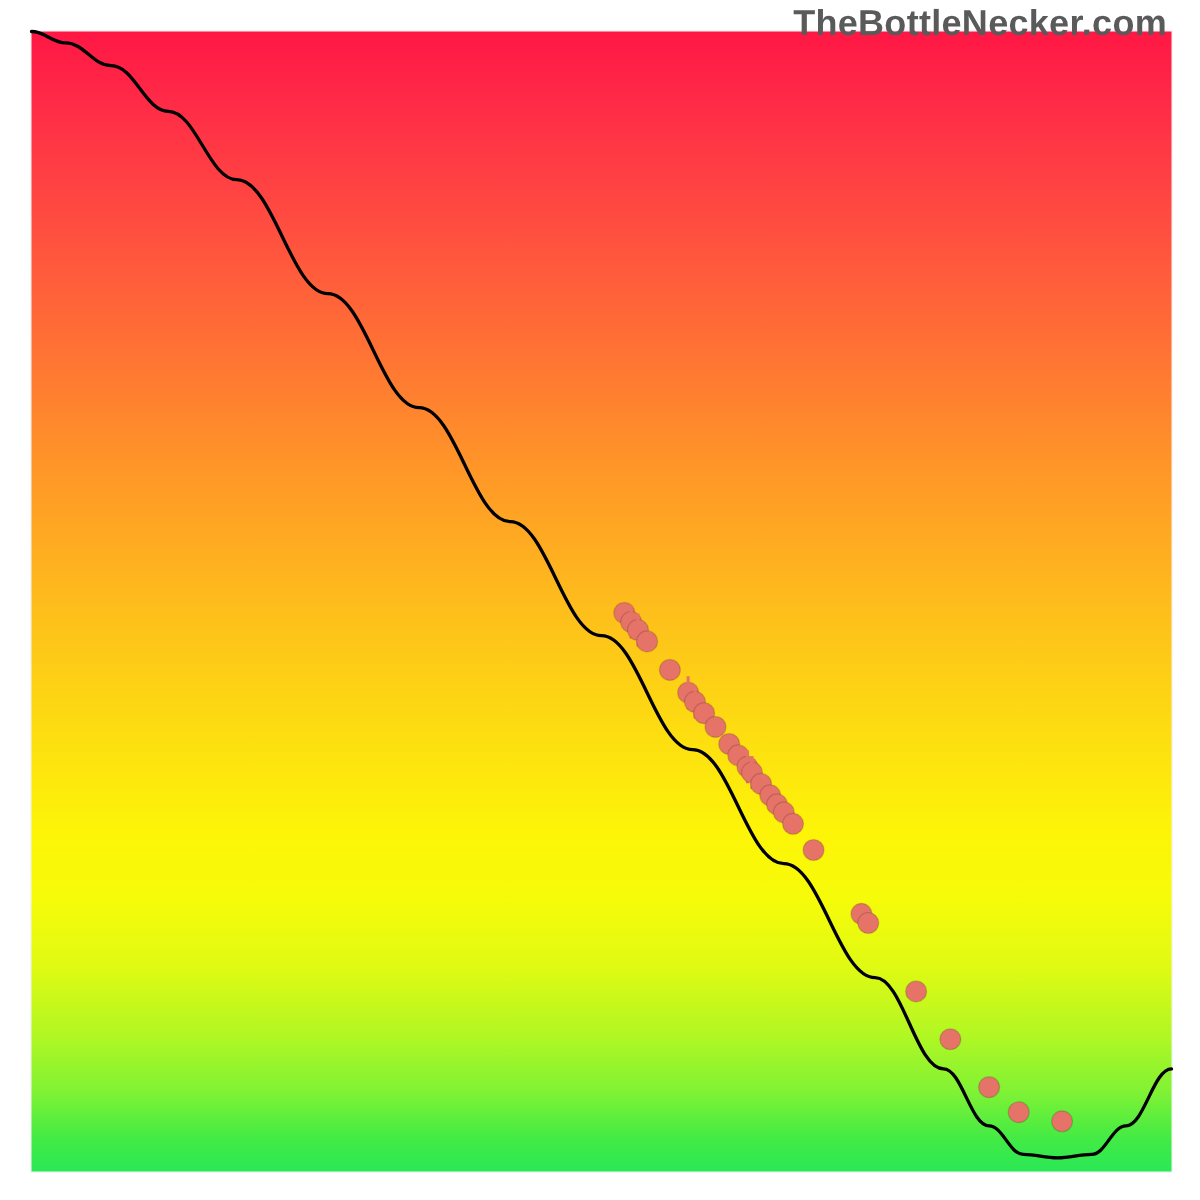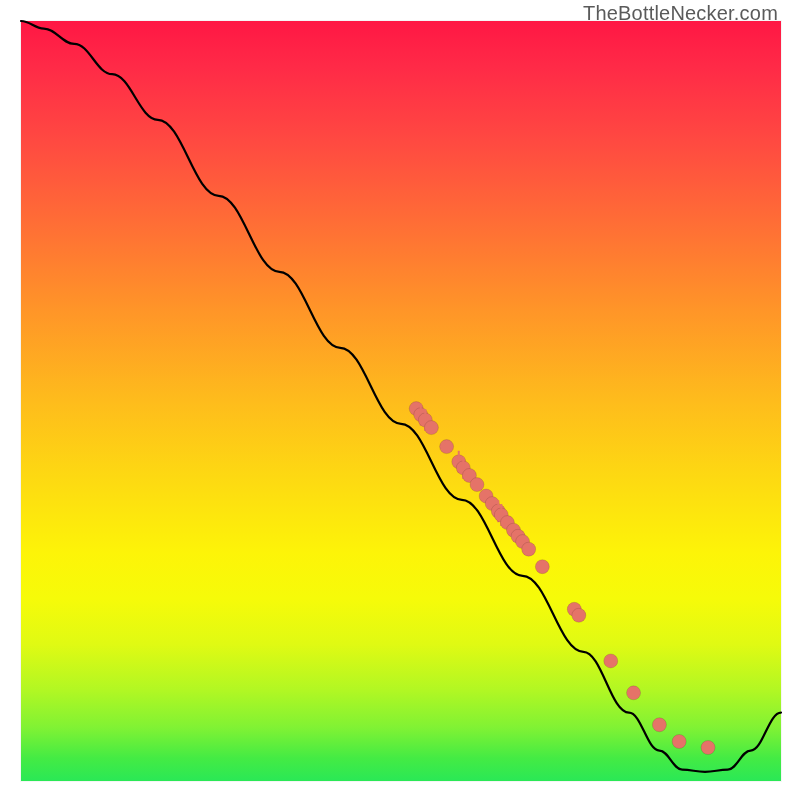--- a/index.html
+++ b/index.html
@@ -38,22 +38,22 @@
       #80f234 93%,
       #44eb44 97%,
       #2ae856 100%
     );
     outline: 1px solid rgba(0,0,0,0.04);
   }
   .watermark {
     position: absolute;
     top: 2px;
     right: 22px;
-    font-size: 20px;
-    font-weight: normal;
+    font-size: 24px;
+    font-weight: bold;
     color: #5a5a5a;
     letter-spacing: 0.2px;
   }
   svg.curve {
     position: absolute;
     left: 0;
     top: 0;
     width: 760px;
     height: 760px;
     overflow: visible;

